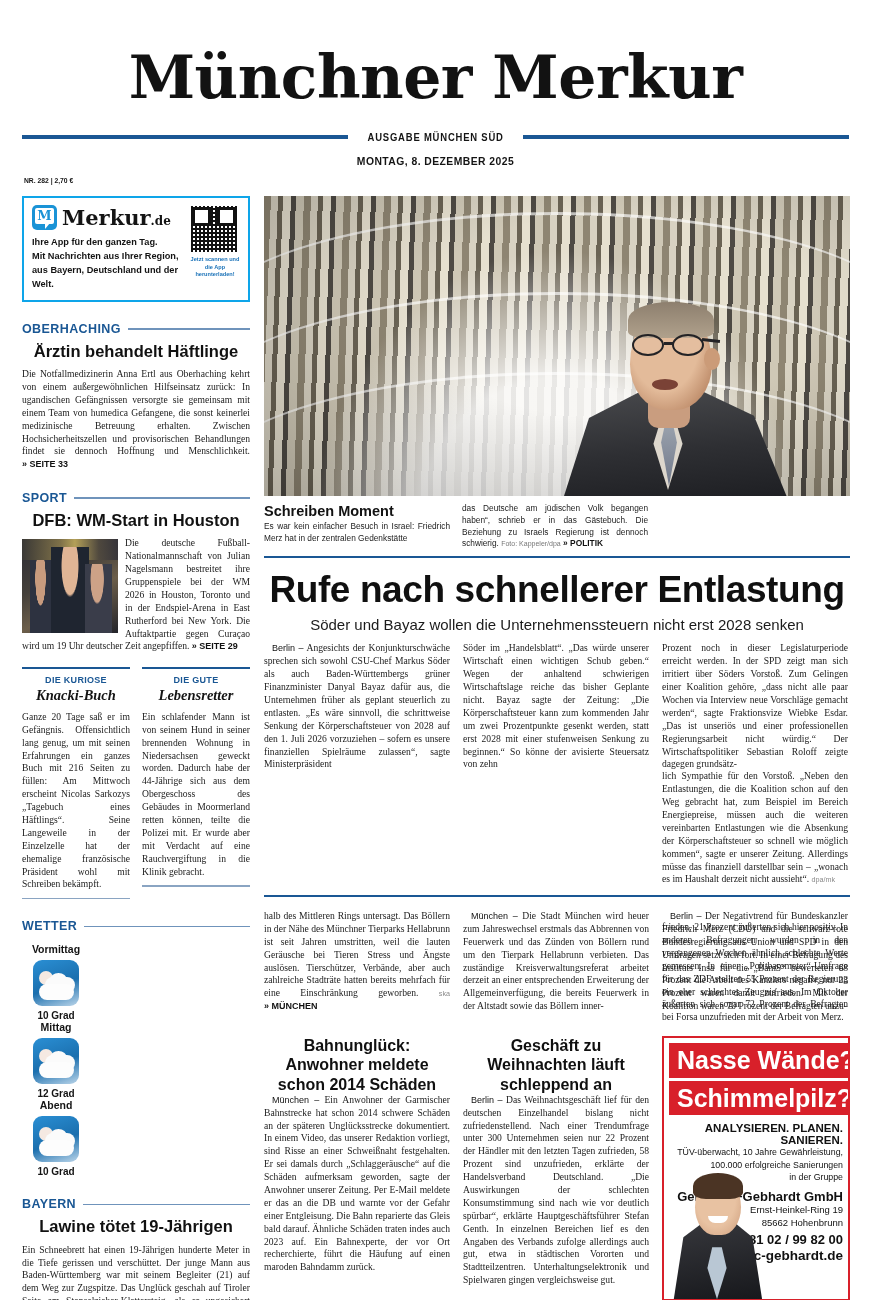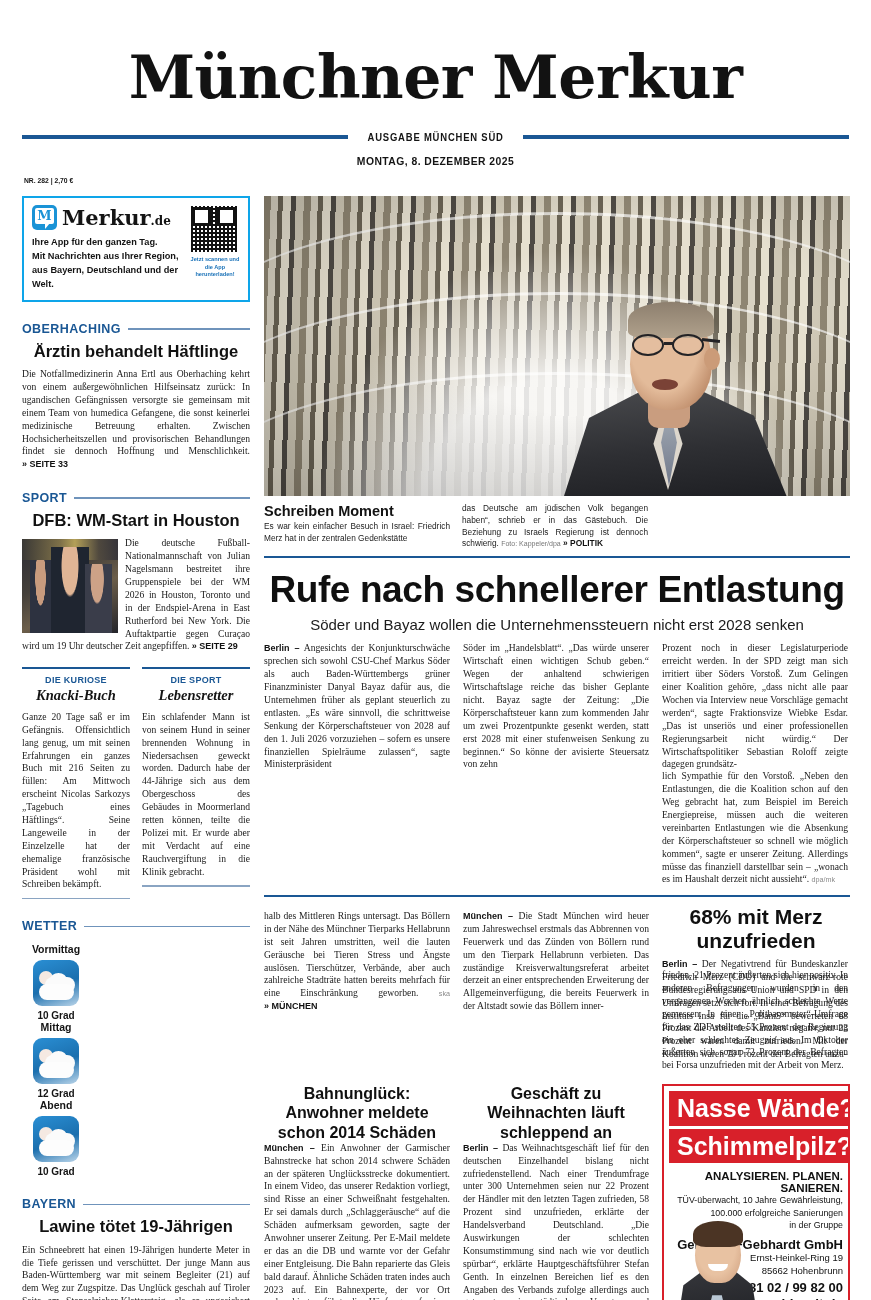--- a/index.html
+++ b/index.html
@@ -342,21 +342,21 @@
     font-size: 15px; font-weight: 400; text-align: center;
     color: #1b1b1b; margin-top: 5px;
   }
   .three-col {
     display: flex; gap: 13px; margin-top: 9px;
   }
   .tc { width: 186px; }
   .tc .body-text { margin-top: 0; }
   .dateline {
     font-family: "Liberation Sans", sans-serif;
-    font-size: 9px; font-weight: 700; color: #111;
+    font-size: 9px; font-weight: 400; color: #111; margin-left: 8px;
   }
   .agency {
     font-family: "Liberation Sans", sans-serif;
     font-size: 7.2px; color: #8a8a8a;
   }
 
   
   .deck-rule { height: 1.6px; background: #1a5794; margin-top: 9px; }
   .deck2 { display: flex; gap: 13px; margin-top: 8px; }
   .deck2-half { width: 385px; }
@@ -520,21 +520,21 @@
       <div class="dual">
         <div class="dual-col">
           <div class="dual-rule"></div>
           <div class="dual-kick">DIE KURIOSE</div>
           <div class="dual-title">Knacki-Buch</div>
           <div class="body-text">Ganze 20 Tage saß er im Gefängnis. Offensichtlich lang genug, um mit seinen Erfahrungen ein ganzes Buch mit 216 Seiten zu füllen: Am Mittwoch erscheint Nicolas Sarkozys „Tagebuch eines Häftlings“. Seine Langeweile in der Einzelzelle hat der ehemalige französische Präsident wohl mit Schreiben bekämpft.</div>
           <div class="dual-bottom-rule"></div>
         </div>
         <div class="dual-col">
           <div class="dual-rule"></div>
-          <div class="dual-kick">DIE SPORT</div>
+          <div class="dual-kick">DIE GUTE</div>
           <div class="dual-title">Lebensretter</div>
           <div class="body-text">Ein schlafender Mann ist von seinem Hund in seiner brennenden Wohnung in Niedersachsen geweckt worden. Dadurch habe der 44-Jährige sich aus dem Obergeschoss des Gebäudes in Moormerland retten können, teilte die Polizei mit. Er wurde aber mit Verdacht auf eine Rauchvergiftung in die Klinik gebracht.</div>
           <div class="dual-bottom-rule"></div>
         </div>
       </div>
 
       <div class="kicker-row">
         <span class="kicker">WETTER</span>
         <span class="kicker-line"></span>
       </div>
@@ -686,21 +686,20 @@
             </div>
             <div class="tc">
               <div class="body-text">
                 <span class="dateline">München –</span>
                 <span>Die Stadt München wird heuer zum Jahreswechsel erstmals das Abbrennen von Feuerwerk und das Zünden von Böllern rund um den Tierpark Hellabrunn verbieten. Das zuständige Kreisverwaltungsreferat arbeitet derzeit an einer entsprechenden Erweiterung der Allgemeinverfügung, die bereits Feuerwerk in der Altstadt sowie das Böllern inner-</span>
               </div>
             </div>
           </div>
         </div>
         <div class="deck2-half right">
-          <div class="deck-head">68% mit Merz unzufrieden</div>
           <div class="deck-body">
             <div class="tc">
               <div class="body-text">
                 <span class="dateline">Berlin –</span>
                 <span>Der Negativtrend für Bundeskanzler Friedrich Merz (CDU) und die schwarz-rote Bundesregierung aus Union und SPD in den Umfragen setzt sich fort. In einer Befragung des Instituts Insa für die „BamS“ bewerteten 68 Prozent die Arbeit des Kanzlers negativ, nur 23 Prozent waren damit zufrieden. Mit der Koalition waren 70 Prozent der Befragten unzu-</span>
               </div>
             </div>
           </div>
         </div>
       </div>

